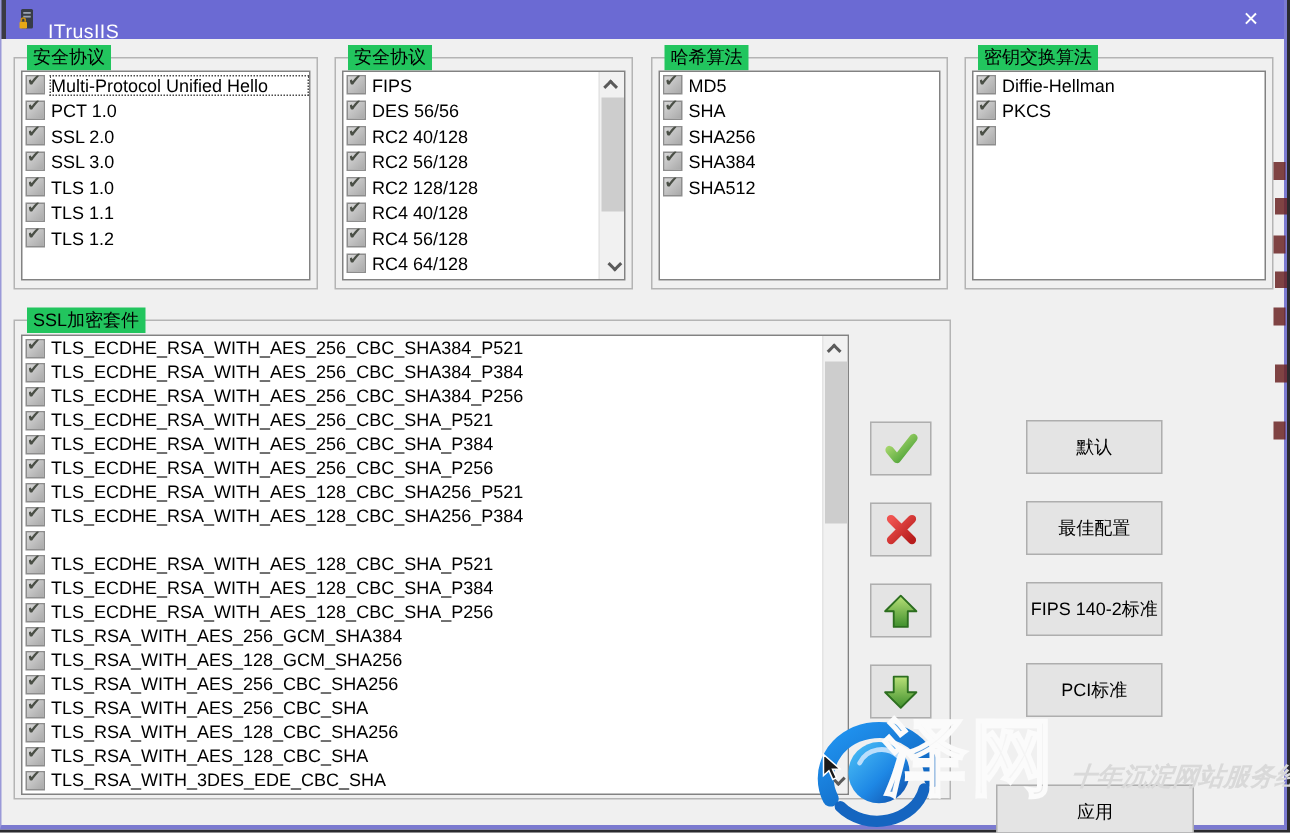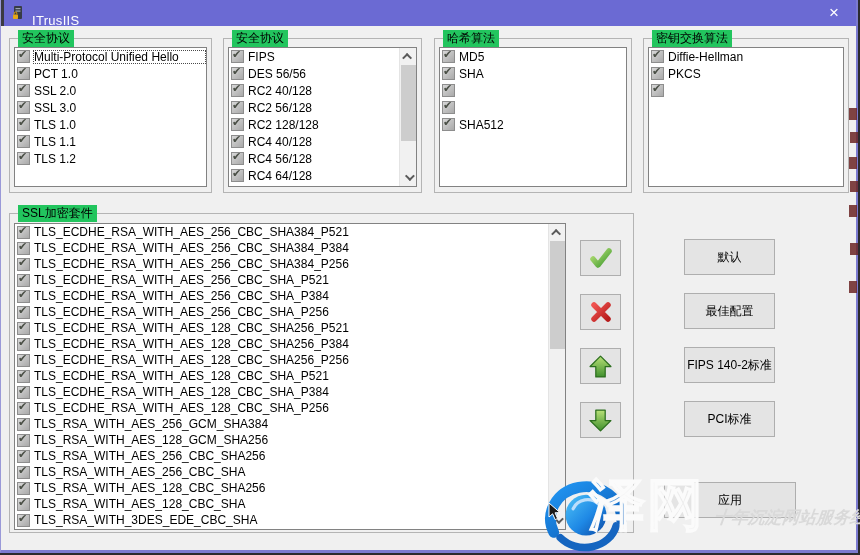--- a/index.html
+++ b/index.html
@@ -75,21 +75,21 @@
   .scroll-arrow.up { top:0; } .scroll-arrow.down { bottom:0; }
   .chev { width:7px; height:7px; border-left:2px solid #5a5a5a; border-top:2px solid #5a5a5a; }
   .chev.u { transform:rotate(45deg) translateY(2px); }
   .chev.d { transform:rotate(225deg) translateY(2px); }
   .scroll-thumb { position:absolute; left:1px; width:15px; background:#cdcdcd; }
 
   
   .btn {
     position:absolute; background:#e4e4e4; border:1px solid #aeaeae;
     display:flex; align-items:center; justify-content:center;
-    font-size:12px; color:#000; cursor:pointer; white-space:nowrap;
+    font-size:12px; color:#000; cursor:pointer; white-space:nowrap;margin-top:41px;
   }
   .icon-btn { width:41px; height:36px; }
   .txt-btn { width:91px; height:36px; }
   .apply-btn { width:132px; height:36px; }
 
   
   .wm { position:absolute; z-index:50; pointer-events:none; }
   .wm-brand {
     left:589px; top:468px; font-size:56px; font-weight:bold; letter-spacing:2px;
     color:rgba(255,255,255,0.28); -webkit-text-stroke:1.5px #fbfbfb;
@@ -272,26 +272,28 @@
             <span class="checkbox">
               <span class="tick">✔</span>
             </span>
             <span class="row-rest">SHA</span>
           </div>
 
           <div class="row">
             <span class="checkbox">
               <span class="tick">✔</span>
             </span>
-          </div>
-
-          <div class="row">
-            <span class="checkbox">
-              <span class="tick">✔</span>
-            </span>
+            <span class="row-rest">SHA256</span>
+          </div>
+
+          <div class="row">
+            <span class="checkbox">
+              <span class="tick">✔</span>
+            </span>
+            <span class="row-rest">SHA384</span>
           </div>
 
           <div class="row">
             <span class="checkbox">
               <span class="tick">✔</span>
             </span>
             <span class="row-rest">SHA512</span>
           </div>
         </div>
     </div>
@@ -380,21 +382,20 @@
               <span class="checkbox">
                 <span class="tick">✔</span>
               </span>
               <span class="row-rest">TLS_ECDHE_RSA_WITH_AES_128_CBC_SHA256_P384</span>
             </div>
 
             <div class="row">
               <span class="checkbox">
                 <span class="tick">✔</span>
               </span>
-              <span class="row-rest">TLS_ECDHE_RSA_WITH_AES_128_CBC_SHA256_P256</span>
             </div>
 
             <div class="row">
               <span class="checkbox">
                 <span class="tick">✔</span>
               </span>
               <span class="row-rest">TLS_ECDHE_RSA_WITH_AES_128_CBC_SHA_P521</span>
             </div>
 
             <div class="row">

